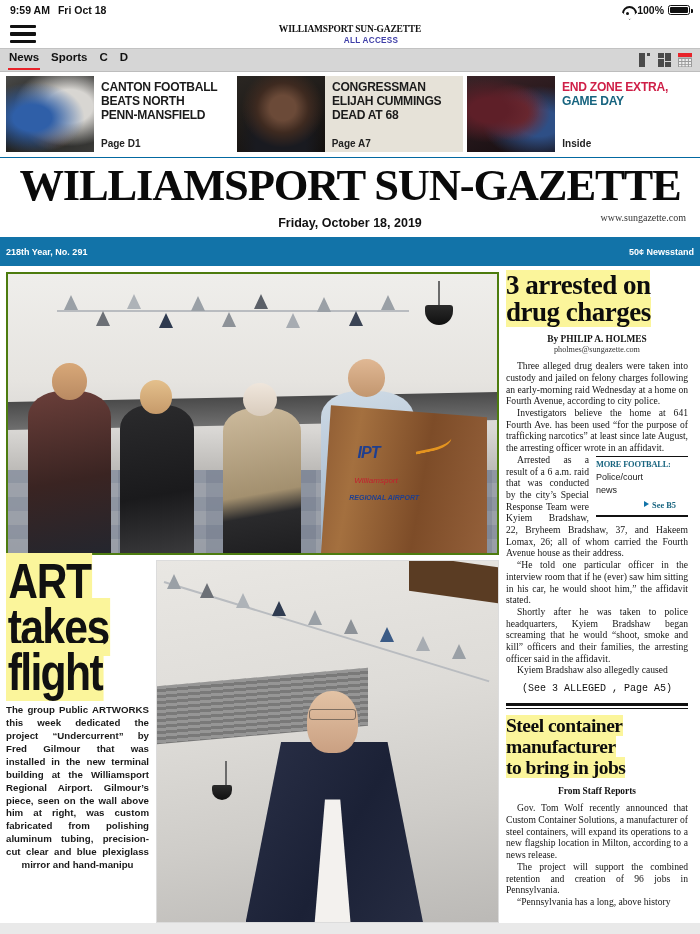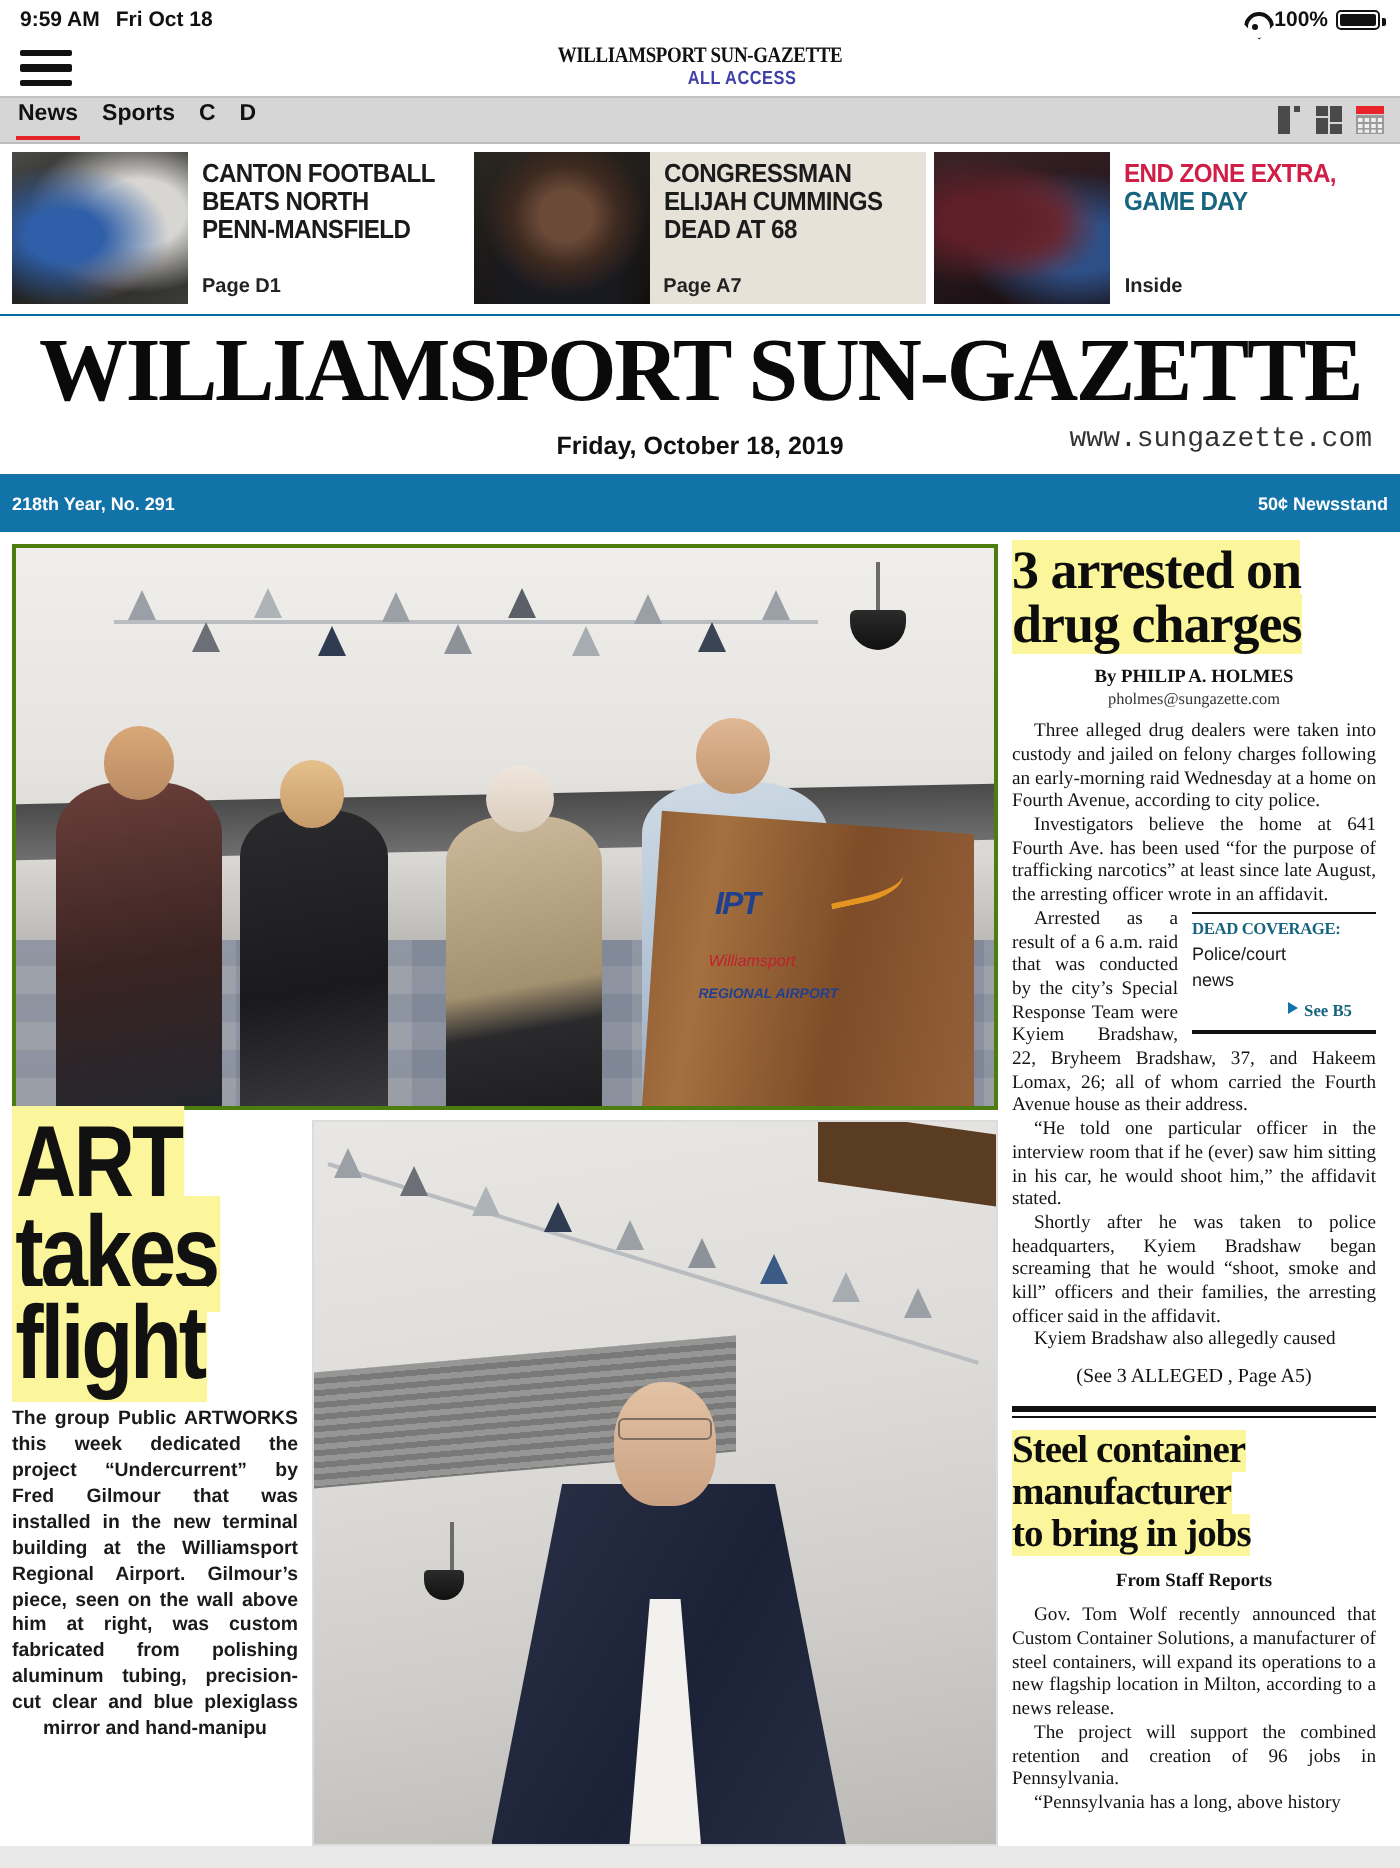--- a/index.html
+++ b/index.html
@@ -122,21 +122,21 @@
     text-align:center; color:#0a0a0a; white-space:nowrap;
     transform:scaleX(0.99); transform-origin:center;
   }
   .mast-row { position:relative; height:26px; margin-top:4px; }
   .mast-date {
     position:absolute; left:0; right:0; top:5px; text-align:center;
     font-size:12.5px; font-weight:bold; color:#111;
   }
   .mast-url {
     position:absolute; right:4px; top:1px;
-    font-family:Liberation Mono, monospace; font-size:14px; color:#333;
+    font-family:Liberation Serif, serif; font-size:10px; color:#333;
   }
   .infobar {
     height:29px; background:#1273a8; color:#fff; display:flex; align-items:center;
     padding:0 6px; font-size:9px; font-weight:bold;
   }
   .infobar .right { margin-left:auto; }
 
   
   .content { display:flex; padding:6px 6px 0 6px; background:#fff; gap:7px; }
   .col-left { width:493px; flex:none; }
@@ -254,21 +254,21 @@
   .byemail {
     font-family:"Liberation Serif", serif; text-align:center;
     font-size:8.2px; color:#333; margin-top:1px;
   }
   .body {
     font-family:"Liberation Serif", serif; font-size:9.6px; line-height:1.22;
     color:#141414; text-align:justify; margin-top:6px;
   }
   .body p { text-indent:11px; margin:0; }
   .jump {
-    font-family:Liberation Serif, serif; font-size:10px; text-align:center;
+    font-family:Liberation Mono, monospace; font-size:10px; text-align:center;
     margin-top:7px; color:#111;
   }
   .rule-thick { border-top:3px solid #111; margin:9px 0 2px 0; }
   .rule-thin  { border-top:1px solid #111; margin:0 0 6px 0; }
 
   
   .mcbox {
     float:right; width:92px; margin:2px 0 3px 7px;
     border-top:1.5px solid #111; padding-top:3px;
   }
@@ -492,21 +492,21 @@
               <span>drug charges</span>
             </div>
             <div class="byline">By PHILIP A. HOLMES</div>
             <div class="byemail">pholmes@sungazette.com</div>
 
             <div class="body">
               <p>Three alleged drug dealers were taken into custody and jailed on felony charges following an early-morning raid Wednesday at a home on Fourth Avenue, according to city police.</p>
               <p>Investigators believe the home at 641 Fourth Ave. has been used “for the purpose of trafficking narcotics” at least since late August, the arresting officer wrote in an affidavit.</p>
 
               <div class="mcbox">
-                <div class="mc-title">DEAD COVERAGE:</div>
+                <div class="mc-title">MORE FOOTBALL:</div>
                 <div class="mc-line">Police/court</div>
                 <div class="mc-line">news</div>
                 <div class="mc-see">
                   <span class="tri"></span><span>See B5</span>
                 </div>
                 <div class="mc-bot"></div>
               </div>
 
               <p>Arrested as a result of a 6 a.m. raid that was conducted by the city’s Special Response Team were Kyiem Bradshaw, 22, Bryheem Bradshaw, 37, and Hakeem Lomax, 26; all of whom carried the Fourth Avenue house as their address.</p>
               <div class="clear"></div>

